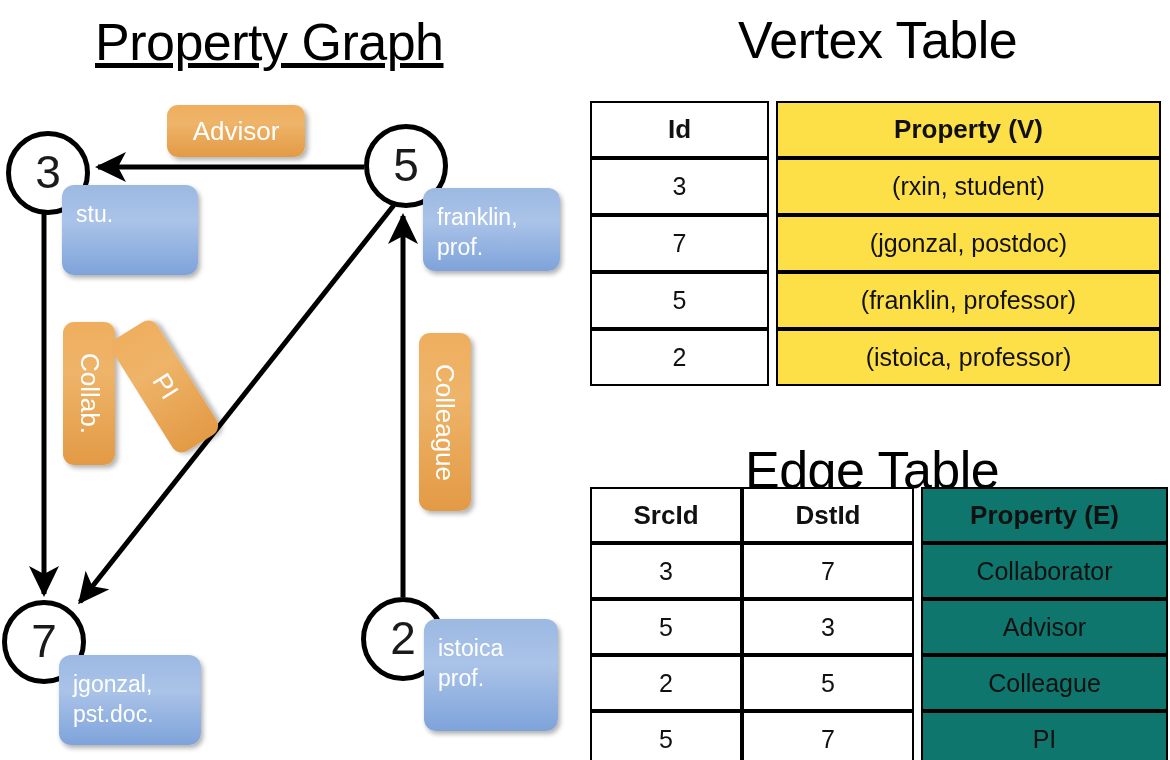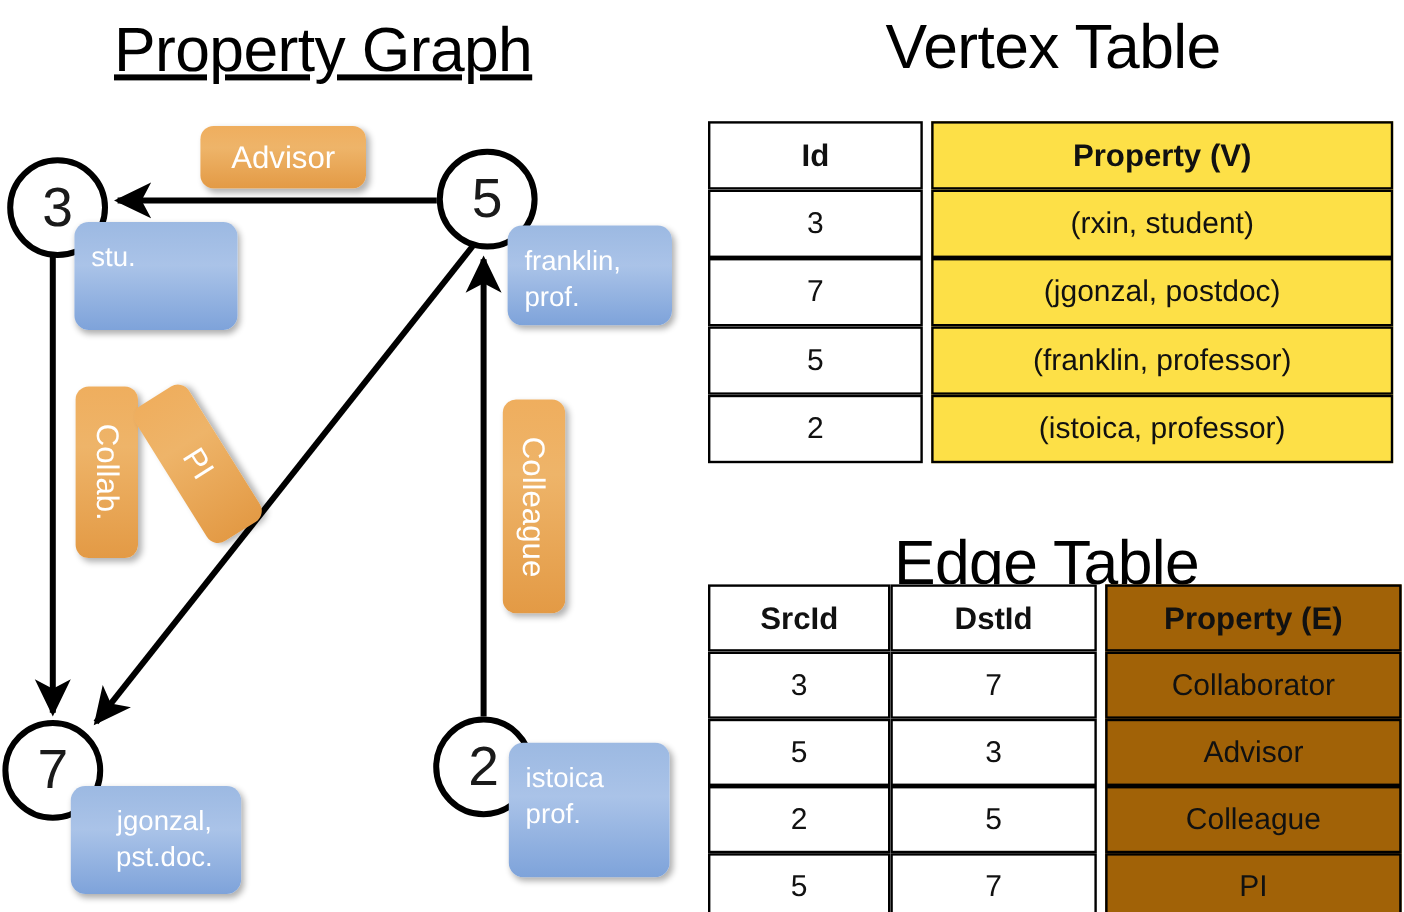--- a/index.html
+++ b/index.html
@@ -76,21 +76,21 @@
     box-shadow: 2px 3px 5px rgba(0,0,0,0.32);
     color: #ffffff;
     font-size: 23px;
     line-height: 30px;
     padding: 14px 0 0 14px;
     box-sizing: border-box;
     font-family: "Liberation Sans", sans-serif;
   }
   #blue-3 { left: 62px;  top: 185px; width: 136px; height: 90px; }
   #blue-5 { left: 423px; top: 188px; width: 137px; height: 83px; }
-  #blue-7 { left: 59px;  top: 655px; width: 142px; height: 90px; text-align: center; }
+  #blue-7 { left: 59px;  top: 655px; width: 142px; height: 90px; }
   #blue-2 { left: 424px; top: 619px; width: 134px; height: 112px; }
   .blue-box .line { display: block; white-space: nowrap; }
 
   
   .orange-box {
     position: absolute;
     border-radius: 11px;
     background: linear-gradient(to bottom, #efae5e 0%, #eeb469 35%, #e39a45 100%);
     box-shadow: 3px 3px 5px rgba(0,0,0,0.30);
     color: #ffffff;
@@ -136,21 +136,21 @@
 
   #vertex-table { left: 590px; top: 101px; }
   #vertex-table td, #vertex-table th { height: 53px; }
   #vertex-table .c-id   { width: 175px; }
   #vertex-table .c-prop { width: 381px; background: #fde047; }
 
   #edge-table { left: 590px; top: 487px; }
   #edge-table td, #edge-table th { height: 52px; }
   #edge-table .c-src { width: 148px; }
   #edge-table .c-dst { width: 168px; }
-  #edge-table .c-prop { width: 243px; background: #a16207; }
+  #edge-table .c-prop { width: 243px; background: #0f766e; }
 </style>
 </head>
 <body>
 
 <div class="title" id="title-property-graph">Property Graph</div>
 <div class="title" id="title-vertex-table">Vertex Table</div>
 <div class="title" id="title-edge-table">Edge Table</div>
 
 <div id="graph-panel">
 

